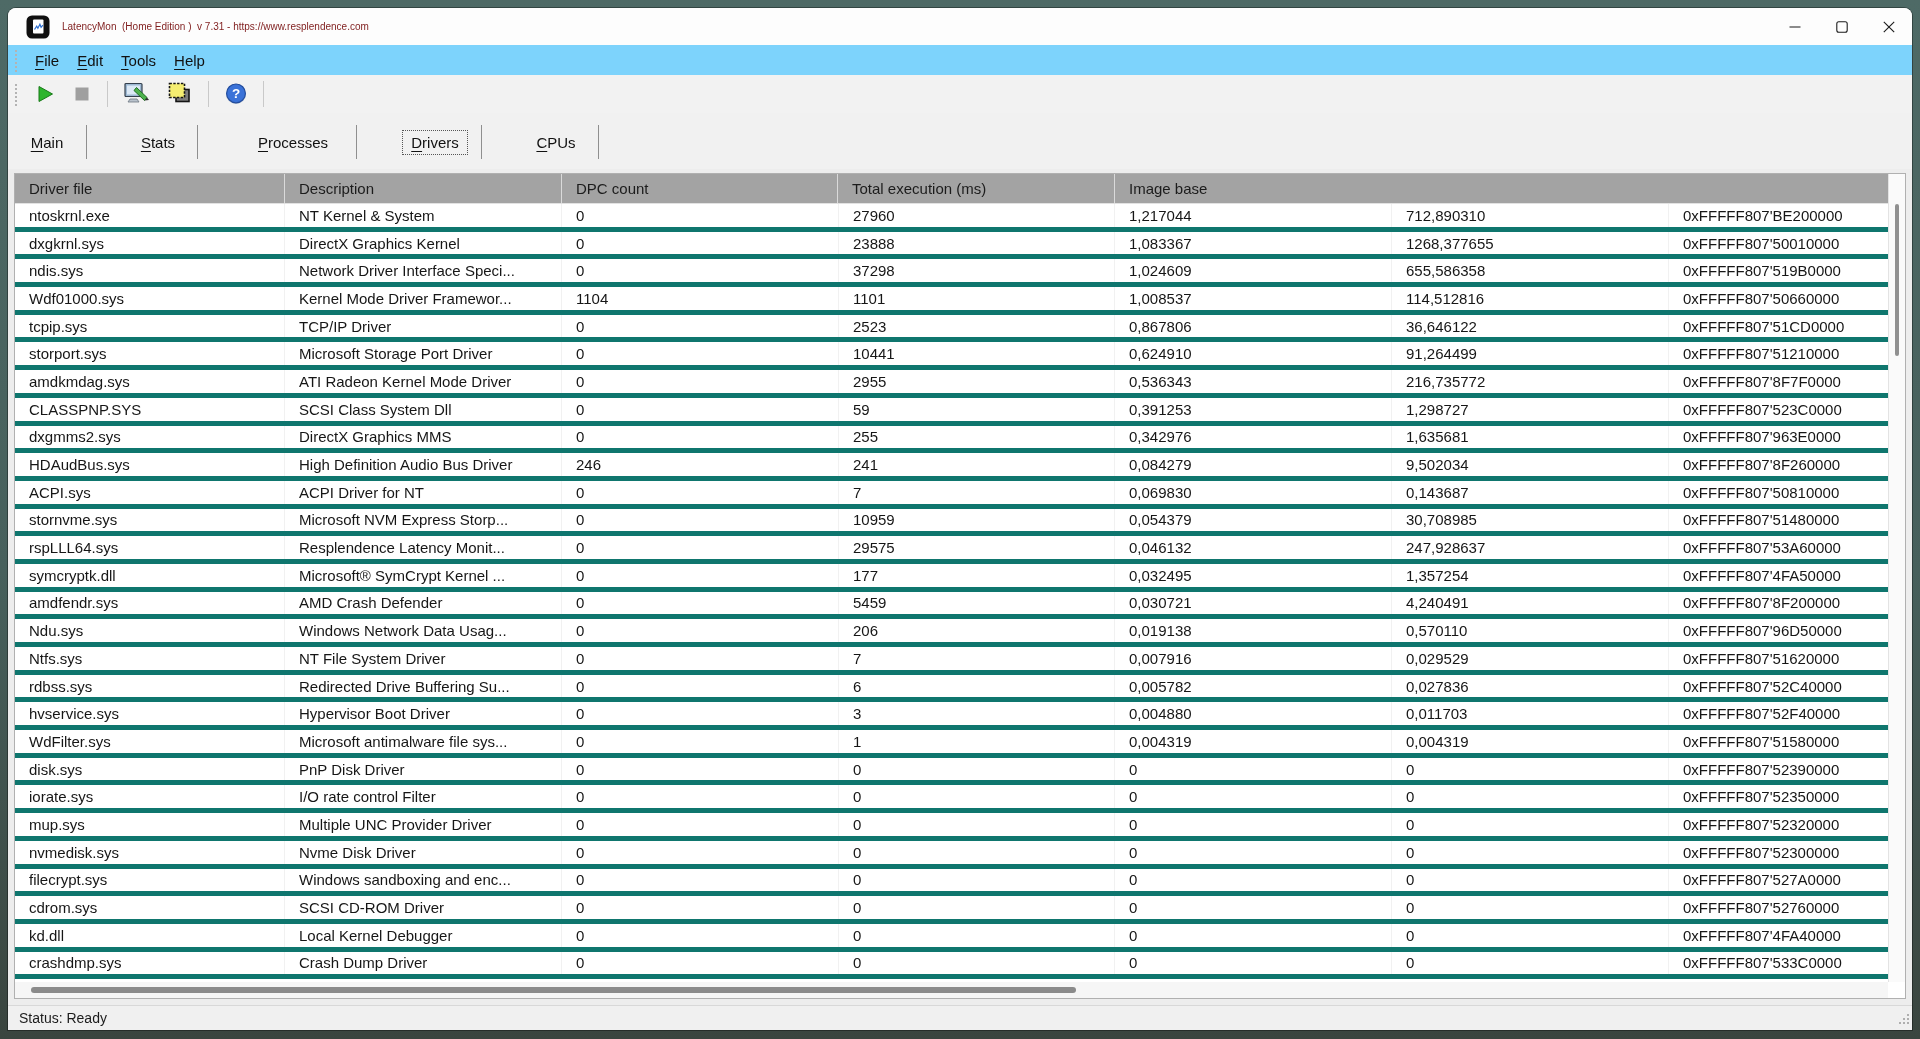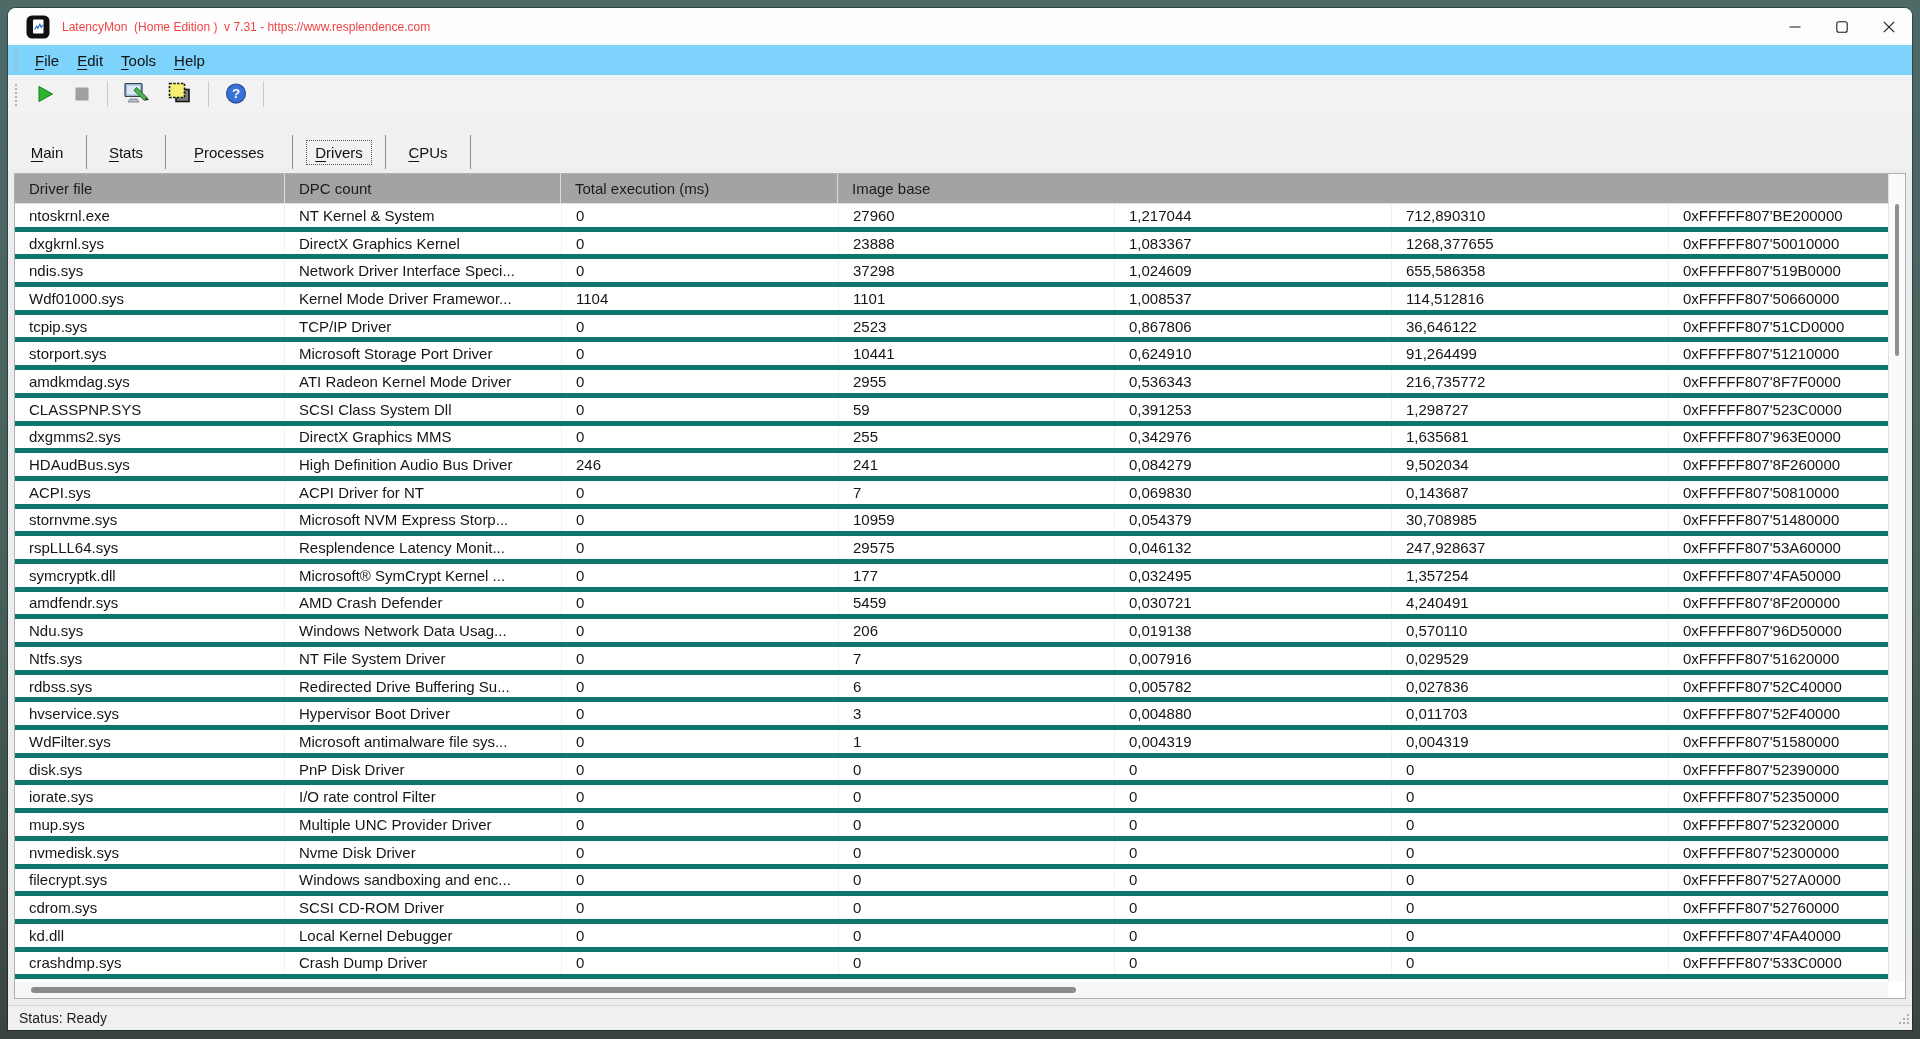--- a/index.html
+++ b/index.html
@@ -4,38 +4,38 @@
 <style>
   html,body{margin:0;padding:0;width:1920px;height:1039px;overflow:hidden;
     font-family:"Liberation Sans",sans-serif;-webkit-font-smoothing:antialiased;}
   .desktop{position:fixed;inset:0;background:linear-gradient(180deg,#4e6a66 0%,#47605c 55%,#3a453f 100%);}
   .window{position:absolute;top:8px;left:8px;right:8px;bottom:9px;background:#f2f2f2;
     border-radius:8px 8px 0 0;overflow:hidden;display:flex;flex-direction:column;
     box-shadow:0 0 0 1px rgba(0,0,0,.35);}
   
   .titlebar{height:37px;background:#fdfdfd;display:flex;align-items:center;flex:0 0 auto;}
   .app-icon{width:24px;height:24px;margin:0 12px 0 18px;flex:0 0 auto;}
-  .title{font-size:12px;color:#ef4444;white-space:pre;}
+  .title{font-size:10px;color:#7f1d1d;white-space:pre;}
   .tb-spacer{flex:1;}
   .win-controls{display:flex;height:100%;}
   .win-btn{width:47px;height:100%;display:flex;align-items:center;justify-content:center;cursor:default;}
   .win-btn svg{display:block;}
   
   .menubar{height:30px;background:#7dd3fc;display:flex;align-items:center;flex:0 0 auto;font-size:15px;color:#111;}
   .gripper{width:5px;height:24px;margin:0 7px 0 6px;
     background-image:radial-gradient(circle,#b3b3b3 1px,transparent 1.1px);background-size:4px 4px;background-position:0 1px;}
   .menu-item{padding:3px 9px;cursor:default;}
   .accel{text-decoration:underline;text-underline-offset:3px;}
   
   .toolbar{height:38px;background:#f2f2f2;display:flex;align-items:center;flex:0 0 auto;}
   .tool-btn{background:transparent;border:none;padding:2px 6px;margin:0 2px;display:flex;align-items:center;cursor:default;}
   .tb-sep{width:1px;height:26px;background:#c9c9c9;margin:0 7px;}
   
   .tabbar{height:56px;background:#f1f1f1;display:flex;align-items:flex-end;flex:0 0 auto;}
-  .tabs{display:flex;align-items:flex-end;height:44px;}
+  .tabs{display:flex;align-items:flex-start;height:44px;gap:32px;}
   .tab{height:34px;display:flex;align-items:center;justify-content:center;border-right:1px solid #8f8f8f;
     font-size:15px;color:#111;cursor:default;}
   .tab-main{width:78px;}.tab-stats{width:78px;}.tab-processes{width:126px;}.tab-drivers{width:92px;}.tab-cpus{width:84px;}
   .tab-box{padding:3px 8px;border:1px dotted transparent;}
   .tab.selected .tab-box{border:1px dotted #555;}
   
   .client{flex:1;background:#ededed;padding:4px 6px 6px 6px;min-height:0;}
   .listview{position:relative;width:100%;height:100%;background:#fff;border:1px solid #b0b0b0;
     box-sizing:border-box;overflow:hidden;font-size:15px;color:#161616;}
   .lv-header{display:flex;height:30px;background:#a3a3a3;border-bottom:1px solid #e2e2e2;box-sizing:border-box;}
@@ -161,20 +161,21 @@
         <div class="tab tab-cpus">
             <span class="tab-box"><span class="accel">C</span><span>PUs</span></span>
           </div>
       </div>
     </div>
 
     <div class="client">
       <div class="listview">
         <div class="lv-header">
           <div class="hcell c0">Driver file</div>
+          <div class="hcell c1">Description</div>
           <div class="hcell c3">DPC count</div>
           <div class="hcell c5">Total execution (ms)</div>
           <div class="hcell c6">Image base</div>
         </div>
         <div class="lv-body">
   <div class="lv-row">
     <div class="cell c0">ntoskrnl.exe</div>
     <div class="cell c1">NT Kernel &amp; System</div>
     <div class="cell c2">0</div>
     <div class="cell c3">27960</div>

